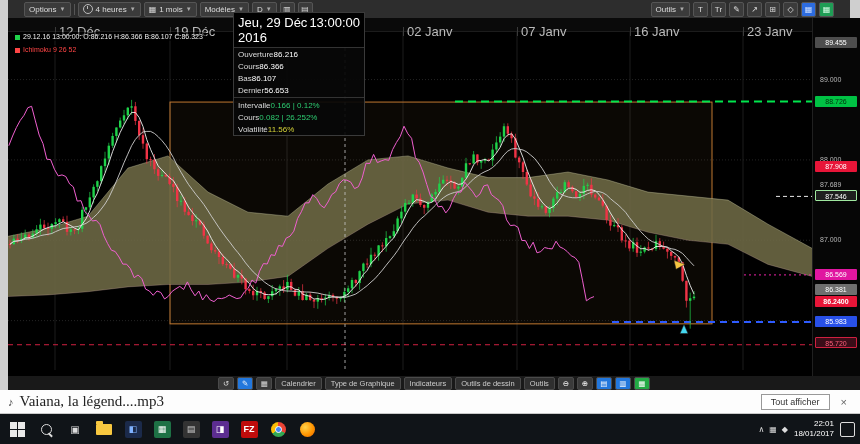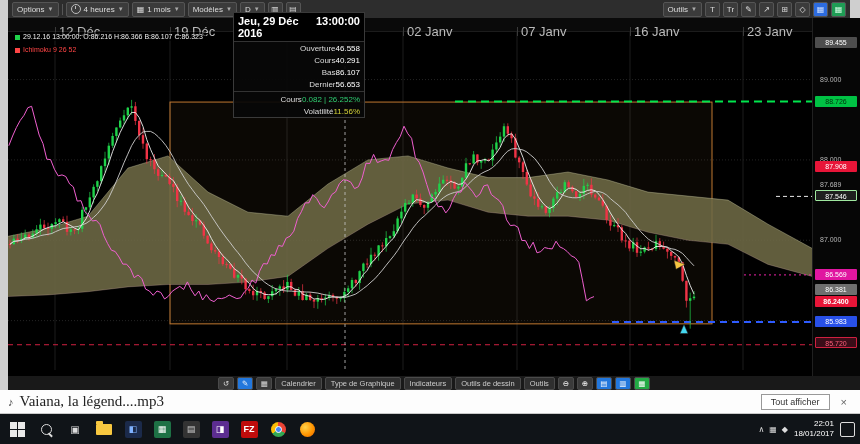--- a/index.html
+++ b/index.html
@@ -3,21 +3,21 @@
 <meta charset="utf-8">
 <style>
   html,body{margin:0;padding:0;background:#000;}
   .screen{position:relative;width:860px;height:444px;background:#000;overflow:hidden;
           font-family:"Liberation Sans","DejaVu Sans",sans-serif;-webkit-font-smoothing:antialiased;}
   
   .frame-left{position:absolute;left:0;top:0;width:8px;height:390px;background:#cfcfcf;}
   .frame-corner{position:absolute;right:0;top:0;width:10px;height:18px;background:#cfcfcf;}
   
   .toolbar{position:absolute;left:8px;top:0;right:10px;height:18px;background:#2d2d2d;
-           display:flex;align-items:center;gap:3px;padding:0 4px;box-sizing:border-box;z-index:10;}
+           display:flex;align-items:center;gap:3px;padding:0 16px;box-sizing:border-box;z-index:10;}
   .tb-btn{height:13px;background:#3b3b3b;border:1px solid #555;color:#ddd;font-size:8px;
           display:flex;align-items:center;gap:3px;padding:0 4px;border-radius:2px;white-space:nowrap;}
   .tb-ico{width:13px;justify-content:center;padding:0;}
   .caret{font-size:6px;color:#aaa;}
   .tb-sep{width:1px;height:11px;background:#555;}
   .clock-ico{width:8px;height:8px;border:1px solid #bbb;border-radius:50%;position:relative;display:inline-block;}
   .clock-ico::after{content:"";position:absolute;left:3px;top:1px;width:1px;height:3px;background:#bbb;}
   .spacer{flex:1;}
   
   .chart-panel{position:absolute;left:8px;top:18px;width:804px;height:358px;background:#000;}
@@ -31,23 +31,23 @@
   .legend-ind{top:27px;color:#ff4545;}
   .sq{display:inline-block;width:5px;height:5px;margin-right:3px;vertical-align:middle;}
   
   .price-axis{position:absolute;left:812px;top:18px;width:48px;height:358px;background:#060606;border-left:1px solid #202020;z-index:7;}
   .ax-label{position:absolute;left:7px;color:#b5b5b5;font-size:7px;}
   .ax-chip{position:absolute;left:2px;width:42px;height:11px;line-height:11px;text-align:center;
            font-size:7px;border-radius:1px;color:#fff;box-sizing:border-box;}
   
   .tooltip{position:absolute;left:233px;top:12px;width:130px;background:rgba(8,8,8,.93);
            border:1px solid #3a3a3a;z-index:50;font-size:8px;color:#ddd;}
-  .tt-head{display:flex;justify-content:space-between;background:#000;color:#fff;font-weight:bold;
-           font-size:11px;padding:2px 4px;border-bottom:1px solid #333;}
-  .tt-row{display:flex;justify-content:flex-end;padding:1.5px 4px;margin-left:20px;}
+  .tt-head{display:flex;justify-content:space-between;background:#000;color:#fff;font-weight:normal;
+           font-size:13px;padding:2px 4px;border-bottom:1px solid #333;}
+  .tt-row{display:flex;justify-content:flex-start;padding:1.5px 4px;}
   .tt-sep{height:1px;background:#333;margin:1px 0;}
   
   .bottom-toolbar{position:absolute;left:8px;top:376px;right:0;height:14px;background:#191919;
                   display:flex;align-items:center;justify-content:center;gap:3px;z-index:6;}
   .bt-btn{height:11px;line-height:11px;background:#2f2f2f;border:1px solid #4a4a4a;color:#ccc;
           font-size:7.5px;padding:0 5px;border-radius:2px;white-space:nowrap;}
   .bt-ico{width:14px;text-align:center;padding:0;color:#fff;}
   
   .notif-bar{position:absolute;left:0;top:390px;width:100%;height:24px;background:#fdfdfd;
              border-bottom:1px solid #c9c9c9;display:flex;align-items:center;gap:6px;
@@ -555,37 +555,41 @@
     </div>
 
   <div class="tooltip">
     <div class="tt-head">
       <span>Jeu, 29 Déc 2016</span>
       <span>13:00:00</span>
     </div>
     <div id="tooltip-rows">
         <div class="tt-row">
           <span>Ouverture</span>
-          <span style="color: rgb(255, 255, 255);">46.558</span>
+          <span style="color: rgb(255, 255, 255);">86.216</span>
         </div>
         <div class="tt-row">
           <span>Cours</span>
-          <span style="color: rgb(255, 255, 255);">40.291</span>
+          <span style="color: rgb(255, 255, 255);">86.366</span>
         </div>
         <div class="tt-row">
           <span>Bas</span>
           <span style="color: rgb(255, 255, 255);">86.107</span>
         </div>
         <div class="tt-row">
           <span>Dernier</span>
           <span style="color: rgb(255, 255, 255);">56.653</span>
         </div>
       </div>
     <div class="tt-sep"></div>
     <div id="tooltip-stats">
+        <div class="tt-row">
+          <span>Intervalle</span>
+          <span style="color: rgb(46, 204, 113);">0.166 | 0.12%</span>
+        </div>
         <div class="tt-row">
           <span>Cours</span>
           <span style="color: rgb(46, 204, 113);">0.082 | 26.252%</span>
         </div>
         <div class="tt-row">
           <span>Volatilité</span>
           <span style="color: rgb(212, 210, 56);">11.56%</span>
         </div>
       </div>
   </div>

